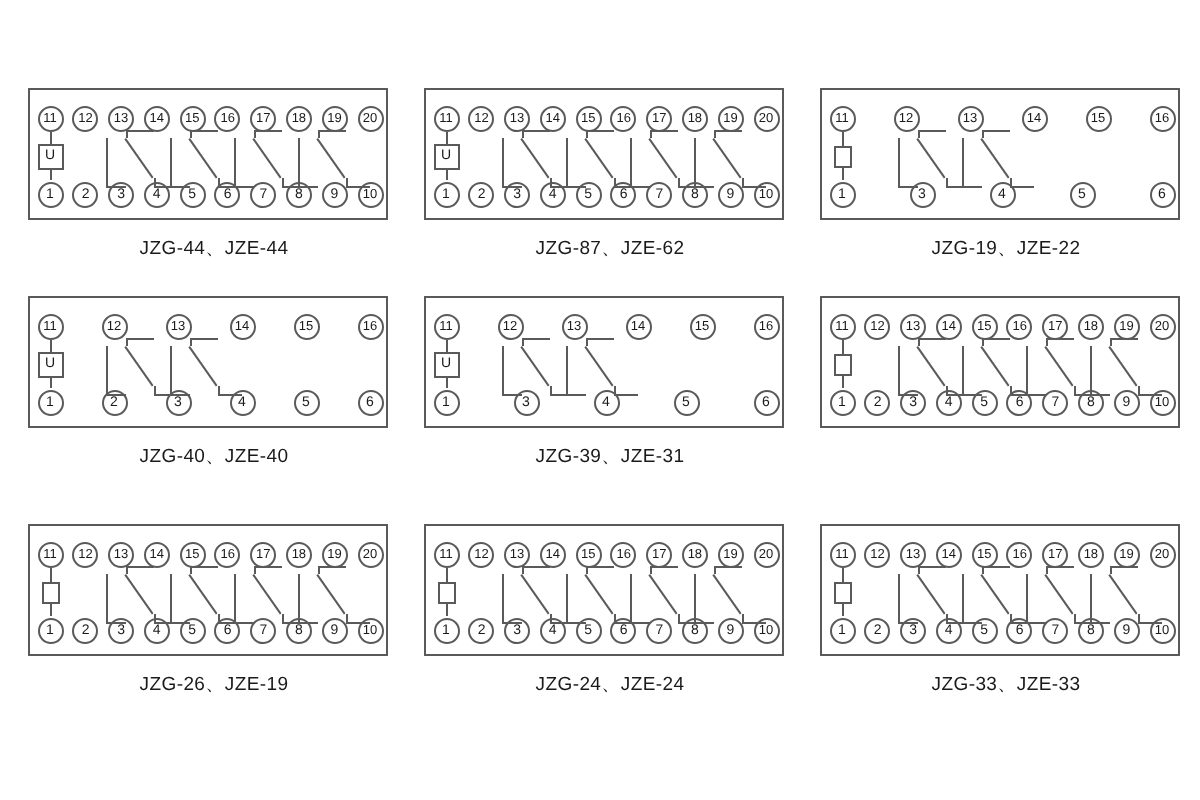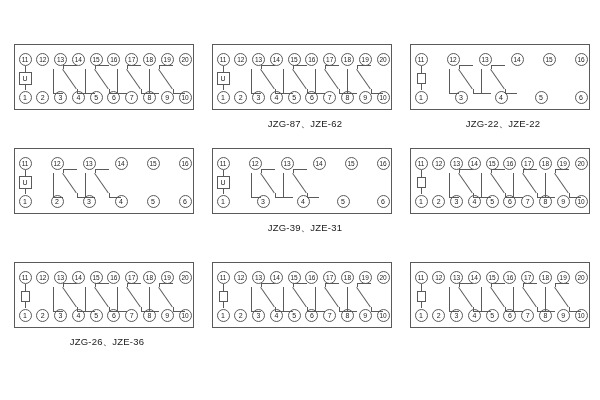--- a/index.html
+++ b/index.html
@@ -129,20 +129,21 @@
         <div class="ln lnh" style="left: 102px; top: 48px; width: 10px;"></div>
         <div class="ln lnv" style="left: 102px; top: 24px; height: 24px;"></div>
         <div class="ln lnh" style="left: 144px; top: 20px; width: 14px;"></div>
         <div class="ln lnv" style="left: 144px; top: 20px; height: 4px;"></div>
         <div class="diag" style="left: 144px; top: 24px; width: 24.4131px; transform: rotate(55.008deg);"></div>
         <div class="ln lnv" style="left: 158px; top: 44px; height: 4px;"></div>
         <div class="ln lnh" style="left: 158px; top: 48px; width: 12px;"></div>
         <div class="ln lnh" style="left: 134px; top: 48px; width: 10px;"></div>
         <div class="ln lnv" style="left: 134px; top: 24px; height: 24px;"></div>
       </div>
+      <div class="caption">JZG-44、JZE-44</div>
     </div>
     <div class="cell" style="left: 212px; top: 44px;">
       <div class="box">
         <div class="pin small" style="left: 3.5px; top: 7.5px;">11</div>
         <div class="pin small" style="left: 21.2778px; top: 7.5px;">12</div>
         <div class="pin small" style="left: 39.0556px; top: 7.5px;">13</div>
         <div class="pin small" style="left: 56.8333px; top: 7.5px;">14</div>
         <div class="pin small" style="left: 74.6111px; top: 7.5px;">15</div>
         <div class="pin small" style="left: 92.3889px; top: 7.5px;">16</div>
         <div class="pin small" style="left: 110.167px; top: 7.5px;">17</div>
@@ -219,21 +220,21 @@
         <div class="ln lnh" style="left: 38px; top: 48px; width: 10px;"></div>
         <div class="ln lnv" style="left: 38px; top: 24px; height: 24px;"></div>
         <div class="ln lnh" style="left: 80px; top: 20px; width: 14px;"></div>
         <div class="ln lnv" style="left: 80px; top: 20px; height: 4px;"></div>
         <div class="diag" style="left: 80px; top: 24px; width: 24.4131px; transform: rotate(55.008deg);"></div>
         <div class="ln lnv" style="left: 94px; top: 44px; height: 4px;"></div>
         <div class="ln lnh" style="left: 94px; top: 48px; width: 12px;"></div>
         <div class="ln lnh" style="left: 70px; top: 48px; width: 10px;"></div>
         <div class="ln lnv" style="left: 70px; top: 24px; height: 24px;"></div>
       </div>
-      <div class="caption">JZG-22、JZE-22</div>
+      <div class="caption">JZG-19、JZE-22</div>
     </div>
     <div class="cell" style="left: 14px; top: 148px;">
       <div class="box">
         <div class="pin small" style="left: 3.5px; top: 7.5px;">11</div>
         <div class="pin small" style="left: 35.5px; top: 7.5px;">12</div>
         <div class="pin small" style="left: 67.5px; top: 7.5px;">13</div>
         <div class="pin small" style="left: 99.5px; top: 7.5px;">14</div>
         <div class="pin small" style="left: 131.5px; top: 7.5px;">15</div>
         <div class="pin small" style="left: 163.5px; top: 7.5px;">16</div>
         <div class="pin" style="left: 3.5px; top: 45.5px;">1</div>
@@ -255,20 +256,21 @@
         <div class="ln lnh" style="left: 38px; top: 48px; width: 10px;"></div>
         <div class="ln lnv" style="left: 38px; top: 24px; height: 24px;"></div>
         <div class="ln lnh" style="left: 80px; top: 20px; width: 14px;"></div>
         <div class="ln lnv" style="left: 80px; top: 20px; height: 4px;"></div>
         <div class="diag" style="left: 80px; top: 24px; width: 24.4131px; transform: rotate(55.008deg);"></div>
         <div class="ln lnv" style="left: 94px; top: 44px; height: 4px;"></div>
         <div class="ln lnh" style="left: 94px; top: 48px; width: 12px;"></div>
         <div class="ln lnh" style="left: 70px; top: 48px; width: 10px;"></div>
         <div class="ln lnv" style="left: 70px; top: 24px; height: 24px;"></div>
       </div>
+      <div class="caption">JZG-40、JZE-40</div>
     </div>
     <div class="cell" style="left: 212px; top: 148px;">
       <div class="box">
         <div class="pin small" style="left: 3.5px; top: 7.5px;">11</div>
         <div class="pin small" style="left: 35.5px; top: 7.5px;">12</div>
         <div class="pin small" style="left: 67.5px; top: 7.5px;">13</div>
         <div class="pin small" style="left: 99.5px; top: 7.5px;">14</div>
         <div class="pin small" style="left: 131.5px; top: 7.5px;">15</div>
         <div class="pin small" style="left: 163.5px; top: 7.5px;">16</div>
         <div class="pin" style="left: 3.5px; top: 45.5px;">1</div>
@@ -400,21 +402,21 @@
         <div class="ln lnh" style="left: 102px; top: 48px; width: 10px;"></div>
         <div class="ln lnv" style="left: 102px; top: 24px; height: 24px;"></div>
         <div class="ln lnh" style="left: 144px; top: 20px; width: 14px;"></div>
         <div class="ln lnv" style="left: 144px; top: 20px; height: 4px;"></div>
         <div class="diag" style="left: 144px; top: 24px; width: 24.4131px; transform: rotate(55.008deg);"></div>
         <div class="ln lnv" style="left: 158px; top: 44px; height: 4px;"></div>
         <div class="ln lnh" style="left: 158px; top: 48px; width: 12px;"></div>
         <div class="ln lnh" style="left: 134px; top: 48px; width: 10px;"></div>
         <div class="ln lnv" style="left: 134px; top: 24px; height: 24px;"></div>
       </div>
-      <div class="caption">JZG-26、JZE-36</div>
+      <div class="caption">JZG-26、JZE-19</div>
     </div>
     <div class="cell" style="left: 212px; top: 262px;">
       <div class="box">
         <div class="pin small" style="left: 3.5px; top: 7.5px;">11</div>
         <div class="pin small" style="left: 21.2778px; top: 7.5px;">12</div>
         <div class="pin small" style="left: 39.0556px; top: 7.5px;">13</div>
         <div class="pin small" style="left: 56.8333px; top: 7.5px;">14</div>
         <div class="pin small" style="left: 74.6111px; top: 7.5px;">15</div>
         <div class="pin small" style="left: 92.3889px; top: 7.5px;">16</div>
         <div class="pin small" style="left: 110.167px; top: 7.5px;">17</div>
@@ -456,20 +458,21 @@
         <div class="ln lnh" style="left: 102px; top: 48px; width: 10px;"></div>
         <div class="ln lnv" style="left: 102px; top: 24px; height: 24px;"></div>
         <div class="ln lnh" style="left: 144px; top: 20px; width: 14px;"></div>
         <div class="ln lnv" style="left: 144px; top: 20px; height: 4px;"></div>
         <div class="diag" style="left: 144px; top: 24px; width: 24.4131px; transform: rotate(55.008deg);"></div>
         <div class="ln lnv" style="left: 158px; top: 44px; height: 4px;"></div>
         <div class="ln lnh" style="left: 158px; top: 48px; width: 12px;"></div>
         <div class="ln lnh" style="left: 134px; top: 48px; width: 10px;"></div>
         <div class="ln lnv" style="left: 134px; top: 24px; height: 24px;"></div>
       </div>
+      <div class="caption">JZG-24、JZE-24</div>
     </div>
     <div class="cell" style="left: 410px; top: 262px;">
       <div class="box">
         <div class="pin small" style="left: 3.5px; top: 7.5px;">11</div>
         <div class="pin small" style="left: 21.2778px; top: 7.5px;">12</div>
         <div class="pin small" style="left: 39.0556px; top: 7.5px;">13</div>
         <div class="pin small" style="left: 56.8333px; top: 7.5px;">14</div>
         <div class="pin small" style="left: 74.6111px; top: 7.5px;">15</div>
         <div class="pin small" style="left: 92.3889px; top: 7.5px;">16</div>
         <div class="pin small" style="left: 110.167px; top: 7.5px;">17</div>
@@ -511,14 +514,15 @@
         <div class="ln lnh" style="left: 102px; top: 48px; width: 10px;"></div>
         <div class="ln lnv" style="left: 102px; top: 24px; height: 24px;"></div>
         <div class="ln lnh" style="left: 144px; top: 20px; width: 14px;"></div>
         <div class="ln lnv" style="left: 144px; top: 20px; height: 4px;"></div>
         <div class="diag" style="left: 144px; top: 24px; width: 24.4131px; transform: rotate(55.008deg);"></div>
         <div class="ln lnv" style="left: 158px; top: 44px; height: 4px;"></div>
         <div class="ln lnh" style="left: 158px; top: 48px; width: 12px;"></div>
         <div class="ln lnh" style="left: 134px; top: 48px; width: 10px;"></div>
         <div class="ln lnv" style="left: 134px; top: 24px; height: 24px;"></div>
       </div>
+      <div class="caption">JZG-33、JZE-33</div>
     </div>
   </div>
 
 </body></html>

